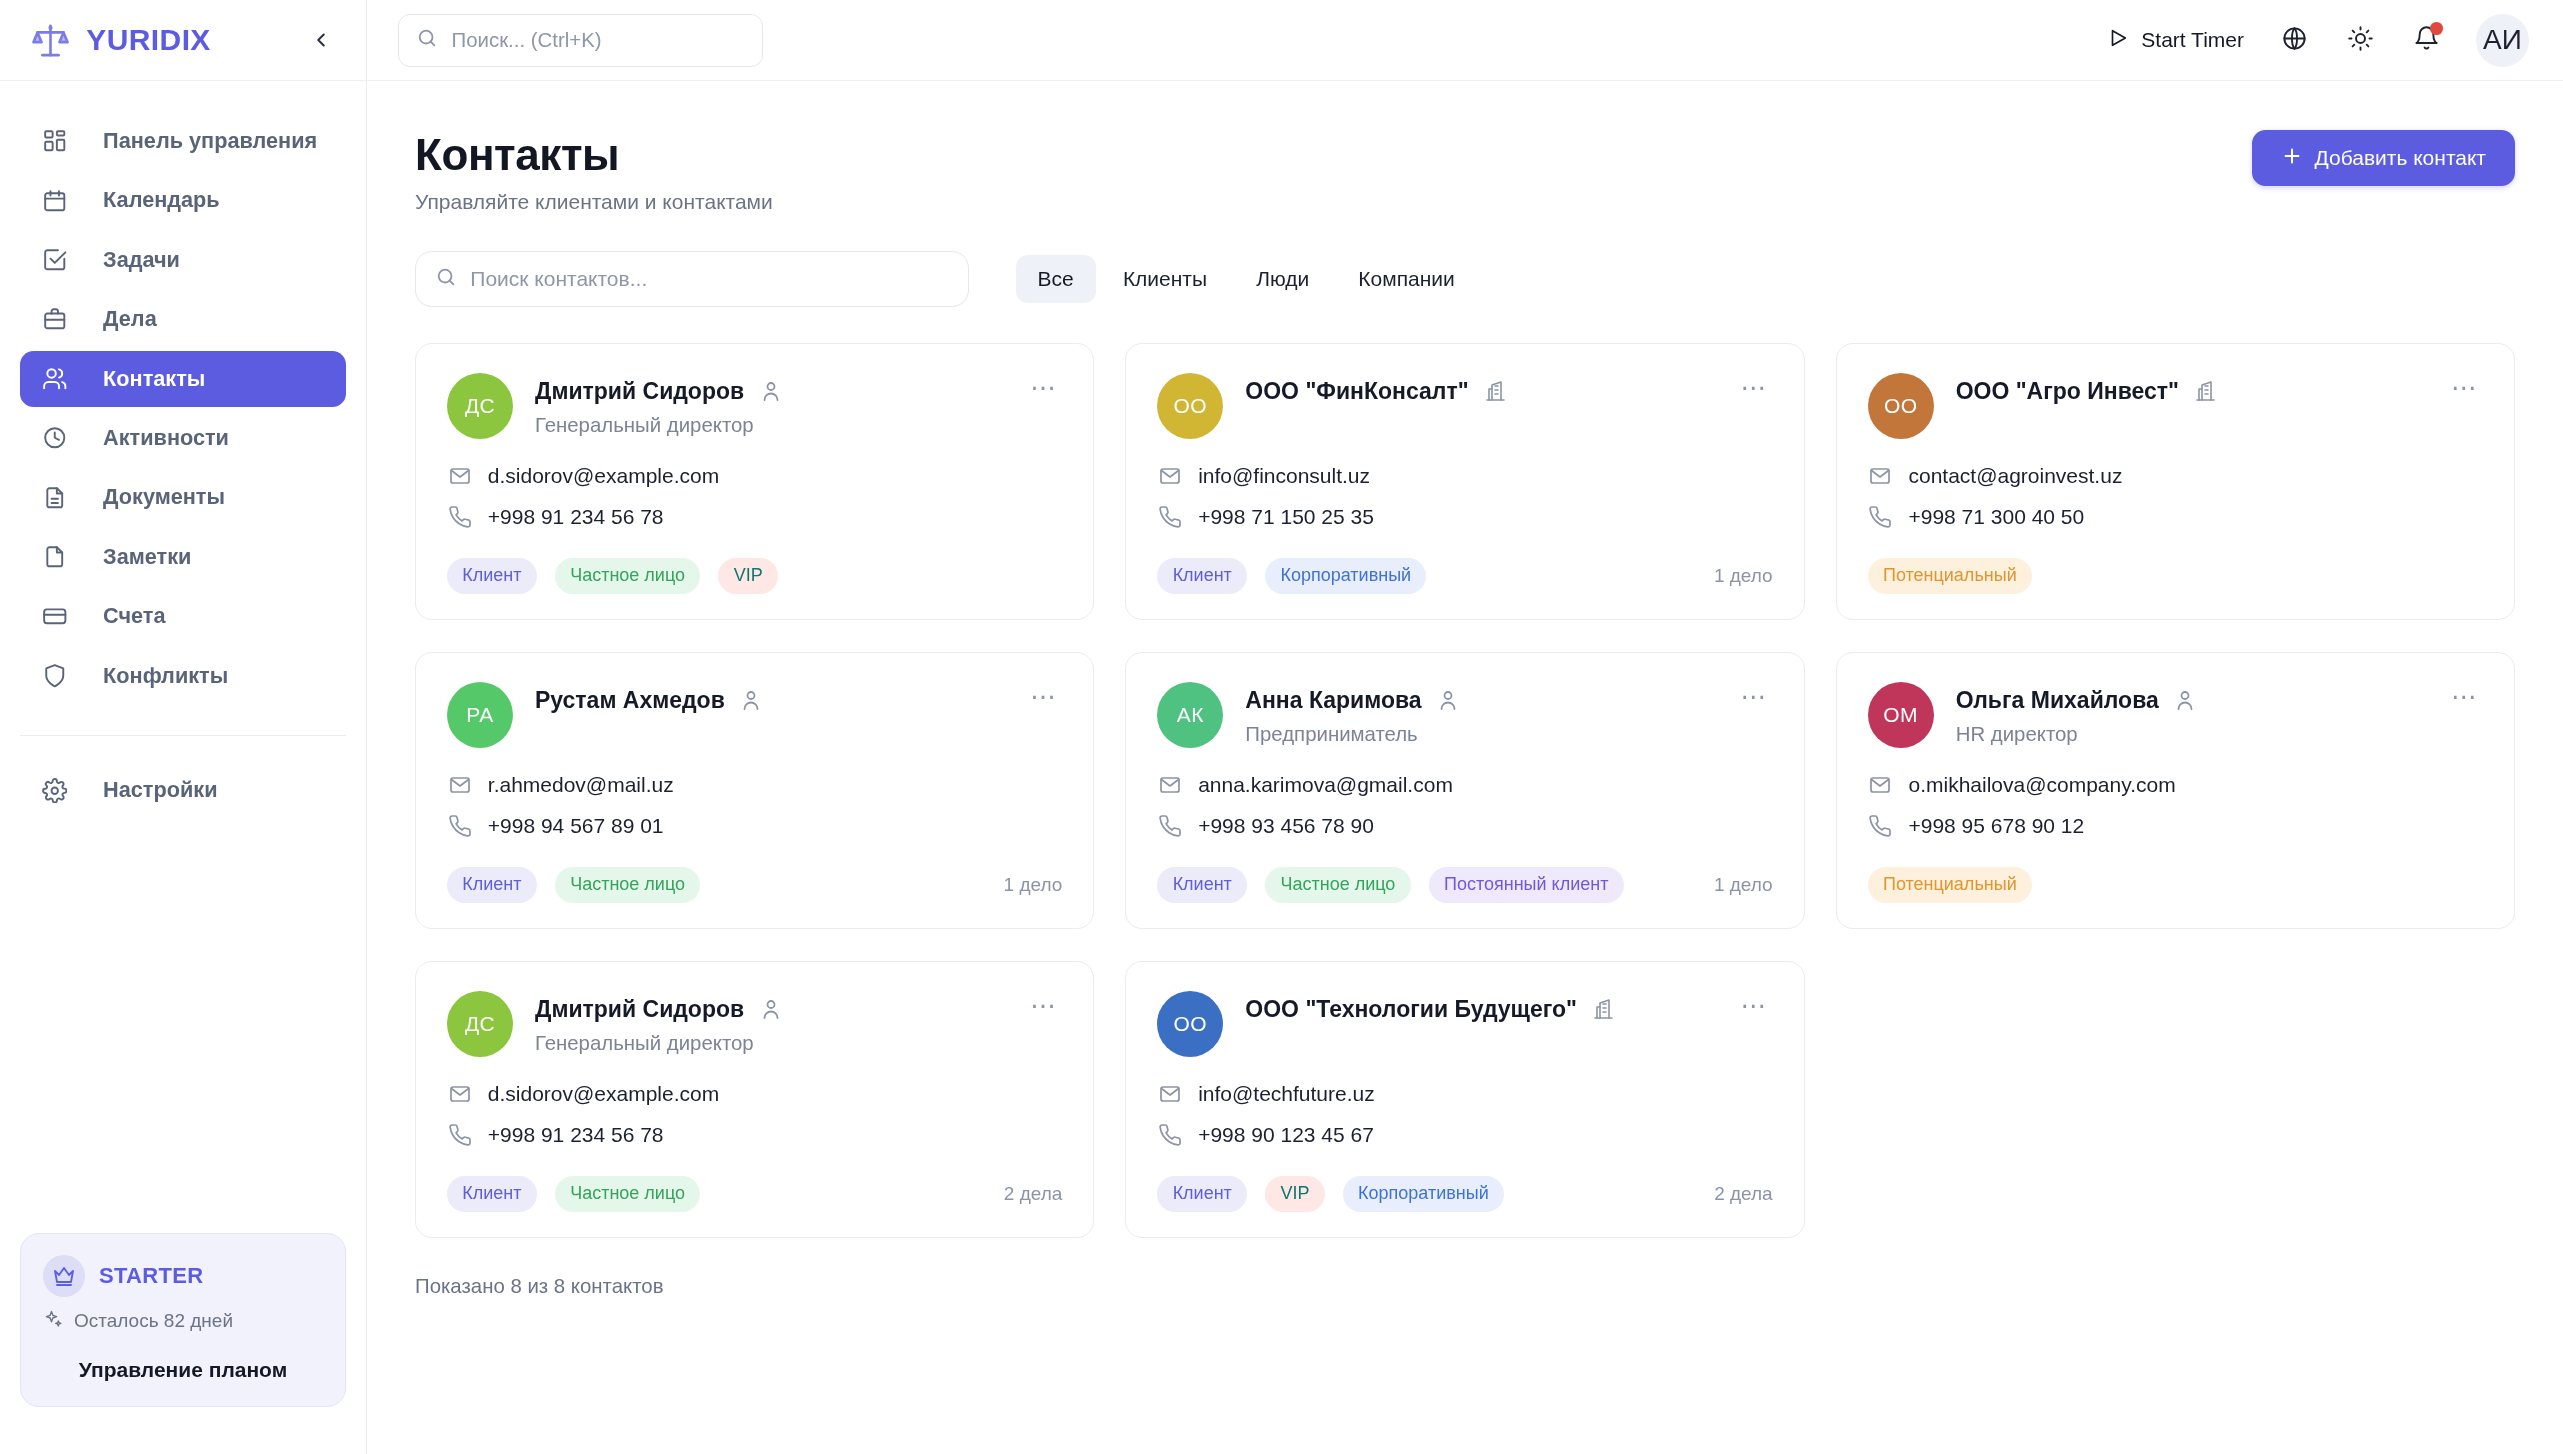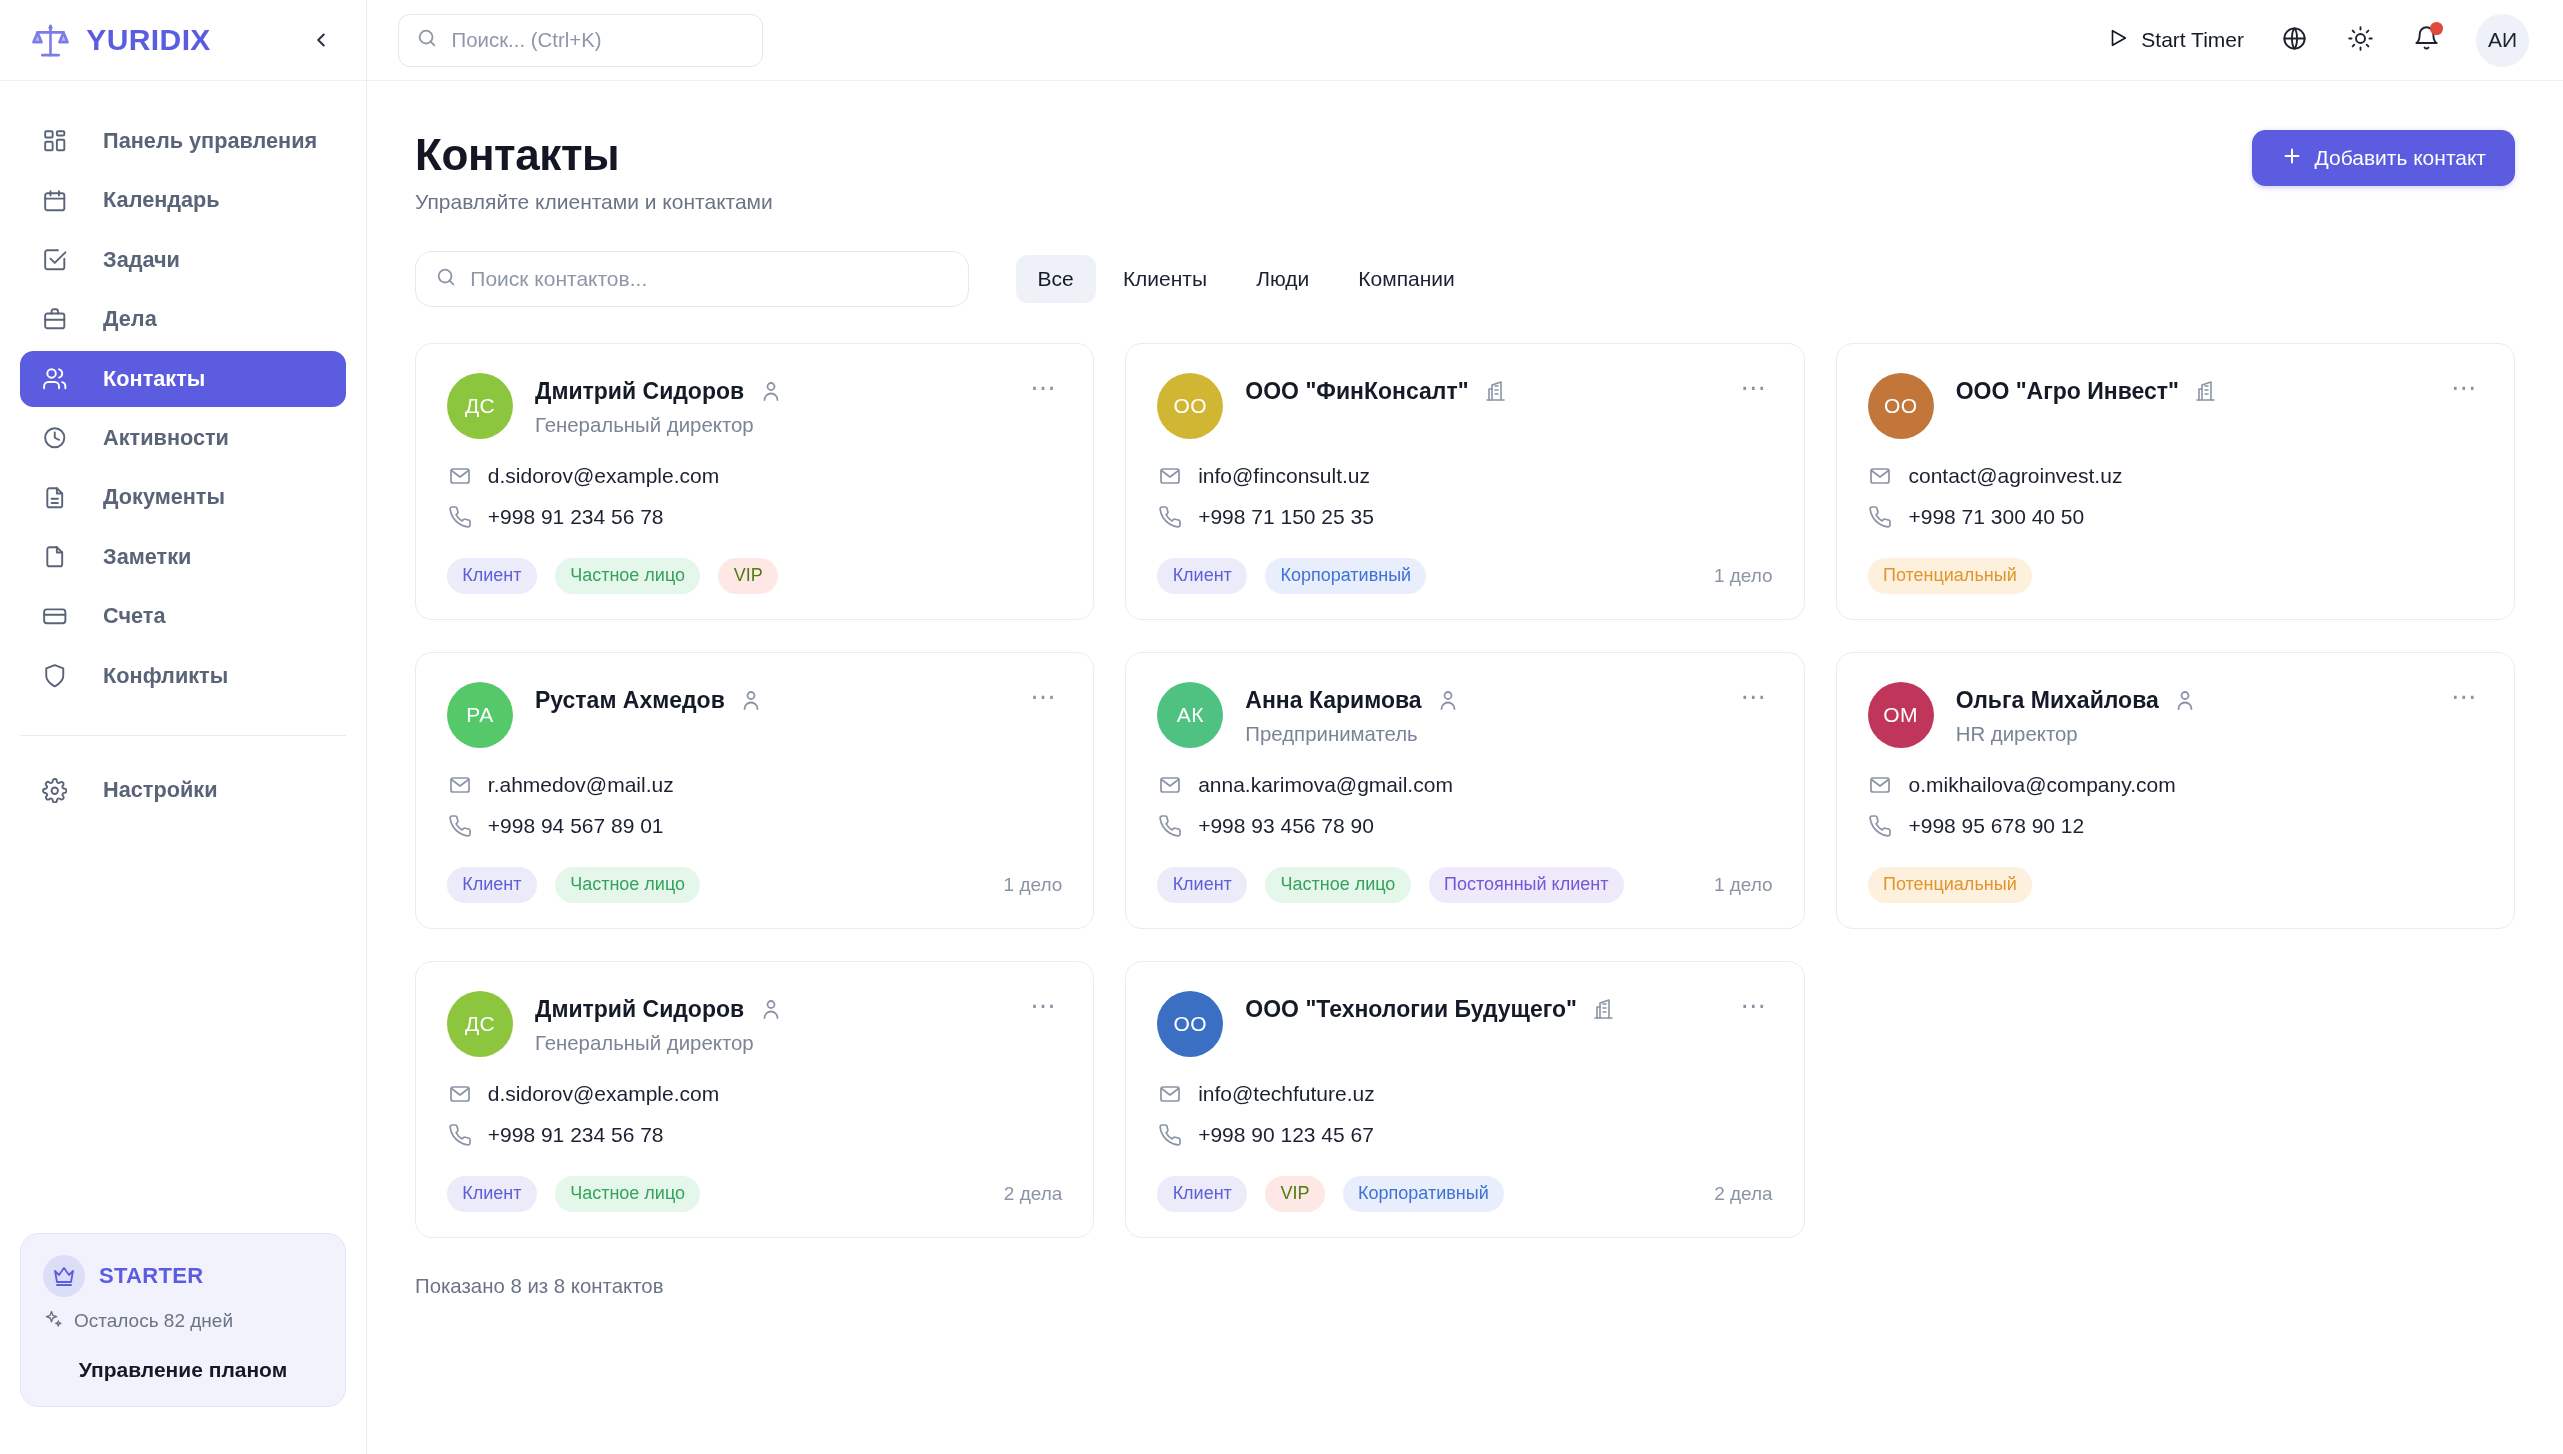--- a/index.html
+++ b/index.html
@@ -79,21 +79,21 @@
   .icon-btn{
     width:49px;height:49px;border-radius:50%;display:flex;align-items:center;justify-content:center;
     color:#1c2230;cursor:pointer;position:relative;
   }
   .dot-badge{
     position:absolute;top:6.8px;right:7.6px;width:12.7px;height:12.7px;border-radius:50%;
     background:#e04a3c;
   }
   .avatar-btn{
     width:53px;height:53px;border-radius:50%;background:#eef1f7;color:#1c2230;
-    display:flex;align-items:center;justify-content:center;font-size:21px;font-weight:500;
+    display:flex;align-items:center;justify-content:center;font-size:28px;font-weight:500;
     cursor:pointer;margin-left:8.5px;
   }
 
   .content{flex:1 1 auto;overflow:hidden;padding:49px 48px 0 48px;position:relative}
   .page-head{display:flex;align-items:flex-start}
   .page-title{font-size:44px;font-weight:bold;letter-spacing:-0.4px;color:#121723}
   .page-sub{font-size:21px;color:#6b7487;margin-top:10.2px}
   .head-spacer{flex:1 1 auto}
   .add-btn{
     height:56px;background:#5b5ce0;color:#fff;border-radius:13.6px;
@@ -138,21 +138,21 @@
     padding-bottom:10.2px;
   }
   .card-lines{margin-top:24px;display:flex;flex-direction:column;gap:15.3px}
   .cline{display:flex;align-items:center;gap:15.3px;font-size:21px;color:#1b2130}
   .cline .li{width:25.5px;height:25.5px;flex:0 0 25.5px;color:#8b94a6;display:flex;align-items:center;justify-content:center}
   .card-foot{margin-top:auto;padding-top:29px;display:flex;align-items:center}
   .chips{display:flex;align-items:center;gap:18px;flex-wrap:wrap}
   .chip{border-radius:849px;padding:6.8px 15.3px;font-size:18px;line-height:1.2;white-space:nowrap}
   .chip.client{background:#ebebfa;color:#5e5fd8}
   .chip.person{background:#e4f7ea;color:#35a35c}
-  .chip.vip{background:#fde8e6;color:#4d7c0f}
+  .chip.vip{background:#fde8e6;color:#0f766e}
   .chip.corp{background:#e8eefb;color:#3f72d4}
   .chip.loyal{background:#eeeafc;color:#7158d6}
   .chip.lead{background:#fdf0dd;color:#e0952f}
   .cases{margin-left:auto;font-size:19px;color:#8b94a6;white-space:nowrap}
   .footnote{margin-top:37px;font-size:20.4px;color:#6b7487}
 </style>
 </head>
 <body>
 
 <div class="app">

